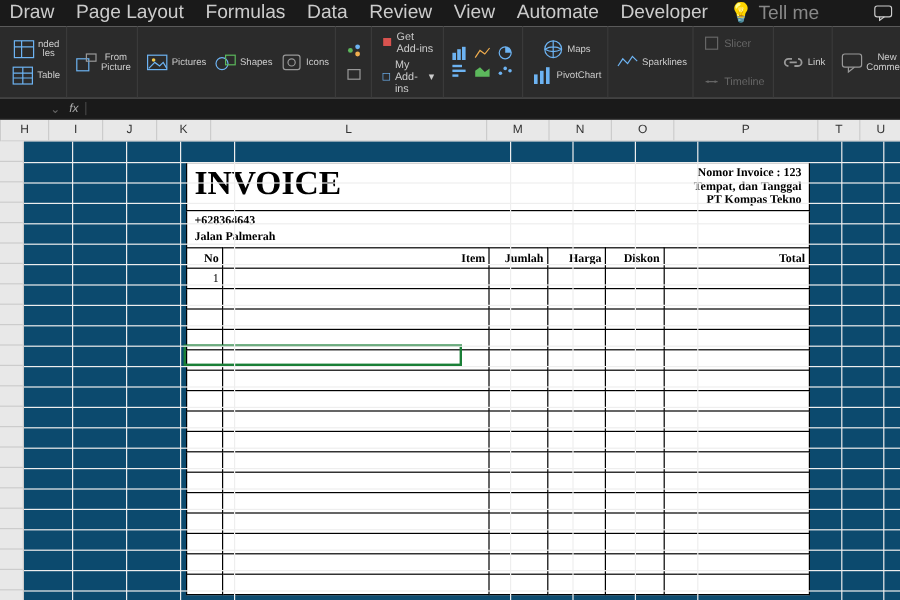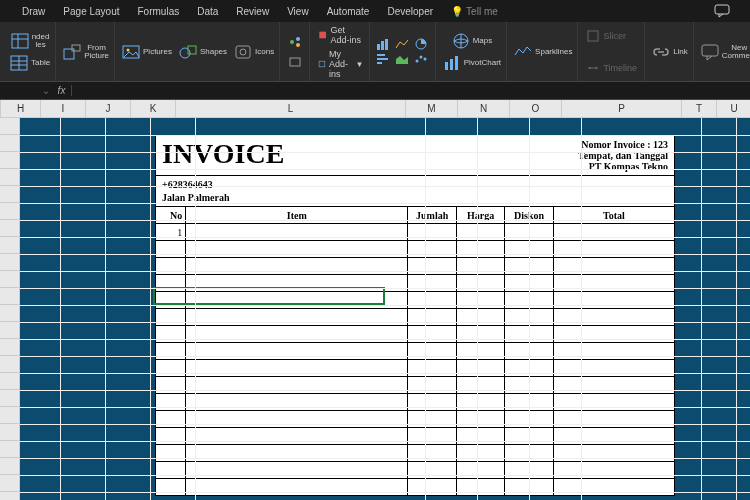--- a/index.html
+++ b/index.html
@@ -1,17 +1,17 @@
 <!DOCTYPE html>
 <html><head>
 <meta charset="utf-8">
 <style>
 *{box-sizing:border-box;margin:0;padding:0}
 body{font-family:"Segoe UI",Arial,sans-serif;background:#fff;width:750px;height:500px;overflow:hidden}
-.ribbon-tabs{background:#1a1a1a;display:flex;gap:2px;padding:0 14px;height:22px;align-items:center;font-size:10px;color:#ccc}
+.ribbon-tabs{background:#1a1a1a;display:flex;gap:2px;padding:0 0;height:22px;align-items:center;font-size:16px;color:#ccc}
 .ribbon-tabs .tab{padding:3px 8px;cursor:pointer}
 .ribbon{background:#2b2b2b;height:60px;display:flex;align-items:center;padding:0 4px;gap:1px;color:#ccc;font-size:9px;border-bottom:1px solid #444}
 .rgrp{display:flex;flex-direction:column;align-items:center;gap:2px;padding:0 5px;height:100%;justify-content:center;border-right:1px solid #3a3a3a}
 .rgrp .icons{display:flex;gap:6px;align-items:flex-start}
 .ricon{display:flex;flex-direction:row;align-items:center;gap:2px}
 .ricon .glyph{width:20px;height:20px;display:flex;align-items:center;justify-content:center}
 .ricon .txt{font-size:8px;color:#ccc;text-align:center;line-height:1}
 .small-icon{width:14px;height:14px}
 .mini-btn{display:flex;align-items:center;gap:3px;font-size:9px;color:#ccc;padding:1px 2px}
 .fbar{background:#1a1a1a;height:18px;display:flex;align-items:center;color:#aaa;font-size:10px;border-bottom:1px solid #444}
@@ -28,21 +28,21 @@
 .cells{position:relative;flex:1;background:#0c4a6e}
 .gridline-h{position:absolute;left:0;right:0;border-top:1px solid #eee}
 .gridline-v{position:absolute;top:0;bottom:0;border-left:1px solid #eee}
 .invoice{position:absolute;left:135px;top:17px;width:520px;background:#fff}
 .inv-top{display:flex;border:1px solid #000}
 .inv-title{flex:1;font-size:28px;font-weight:bold;font-family:"Times New Roman",serif;padding:2px 6px}
 .inv-meta{text-align:right;font-size:10px;font-weight:bold;padding:3px 6px;font-family:"Times New Roman",serif}
 .inv-billed{border-left:1px solid #000;border-right:1px solid #000;padding:2px 6px;font-size:10px;font-weight:bold;font-family:"Times New Roman",serif;line-height:1.3}
 .inv-table{width:100%;border-collapse:collapse;font-size:10px;font-family:"Times New Roman",serif}
 .inv-table th,.inv-table td{border:1px solid #000;height:17px;padding:0 3px}
-.inv-table th{font-weight:bold;text-align:center}
+.inv-table th{font-weight:bold;text-align:right}
 .inv-table .no{width:30px;text-align:right}
 .inv-table .item{width:220px}
 .inv-table .jml{width:48px}
 .inv-table .hrg{width:48px}
 .inv-table .dsk{width:48px}
 .inv-table .tot{width:120px}
 .sel-cell{position:absolute;border:2px solid #1a7f37;background:transparent;pointer-events:none}
 .comment-btn{margin-left:auto}
 svg{display:block}
 </style>

